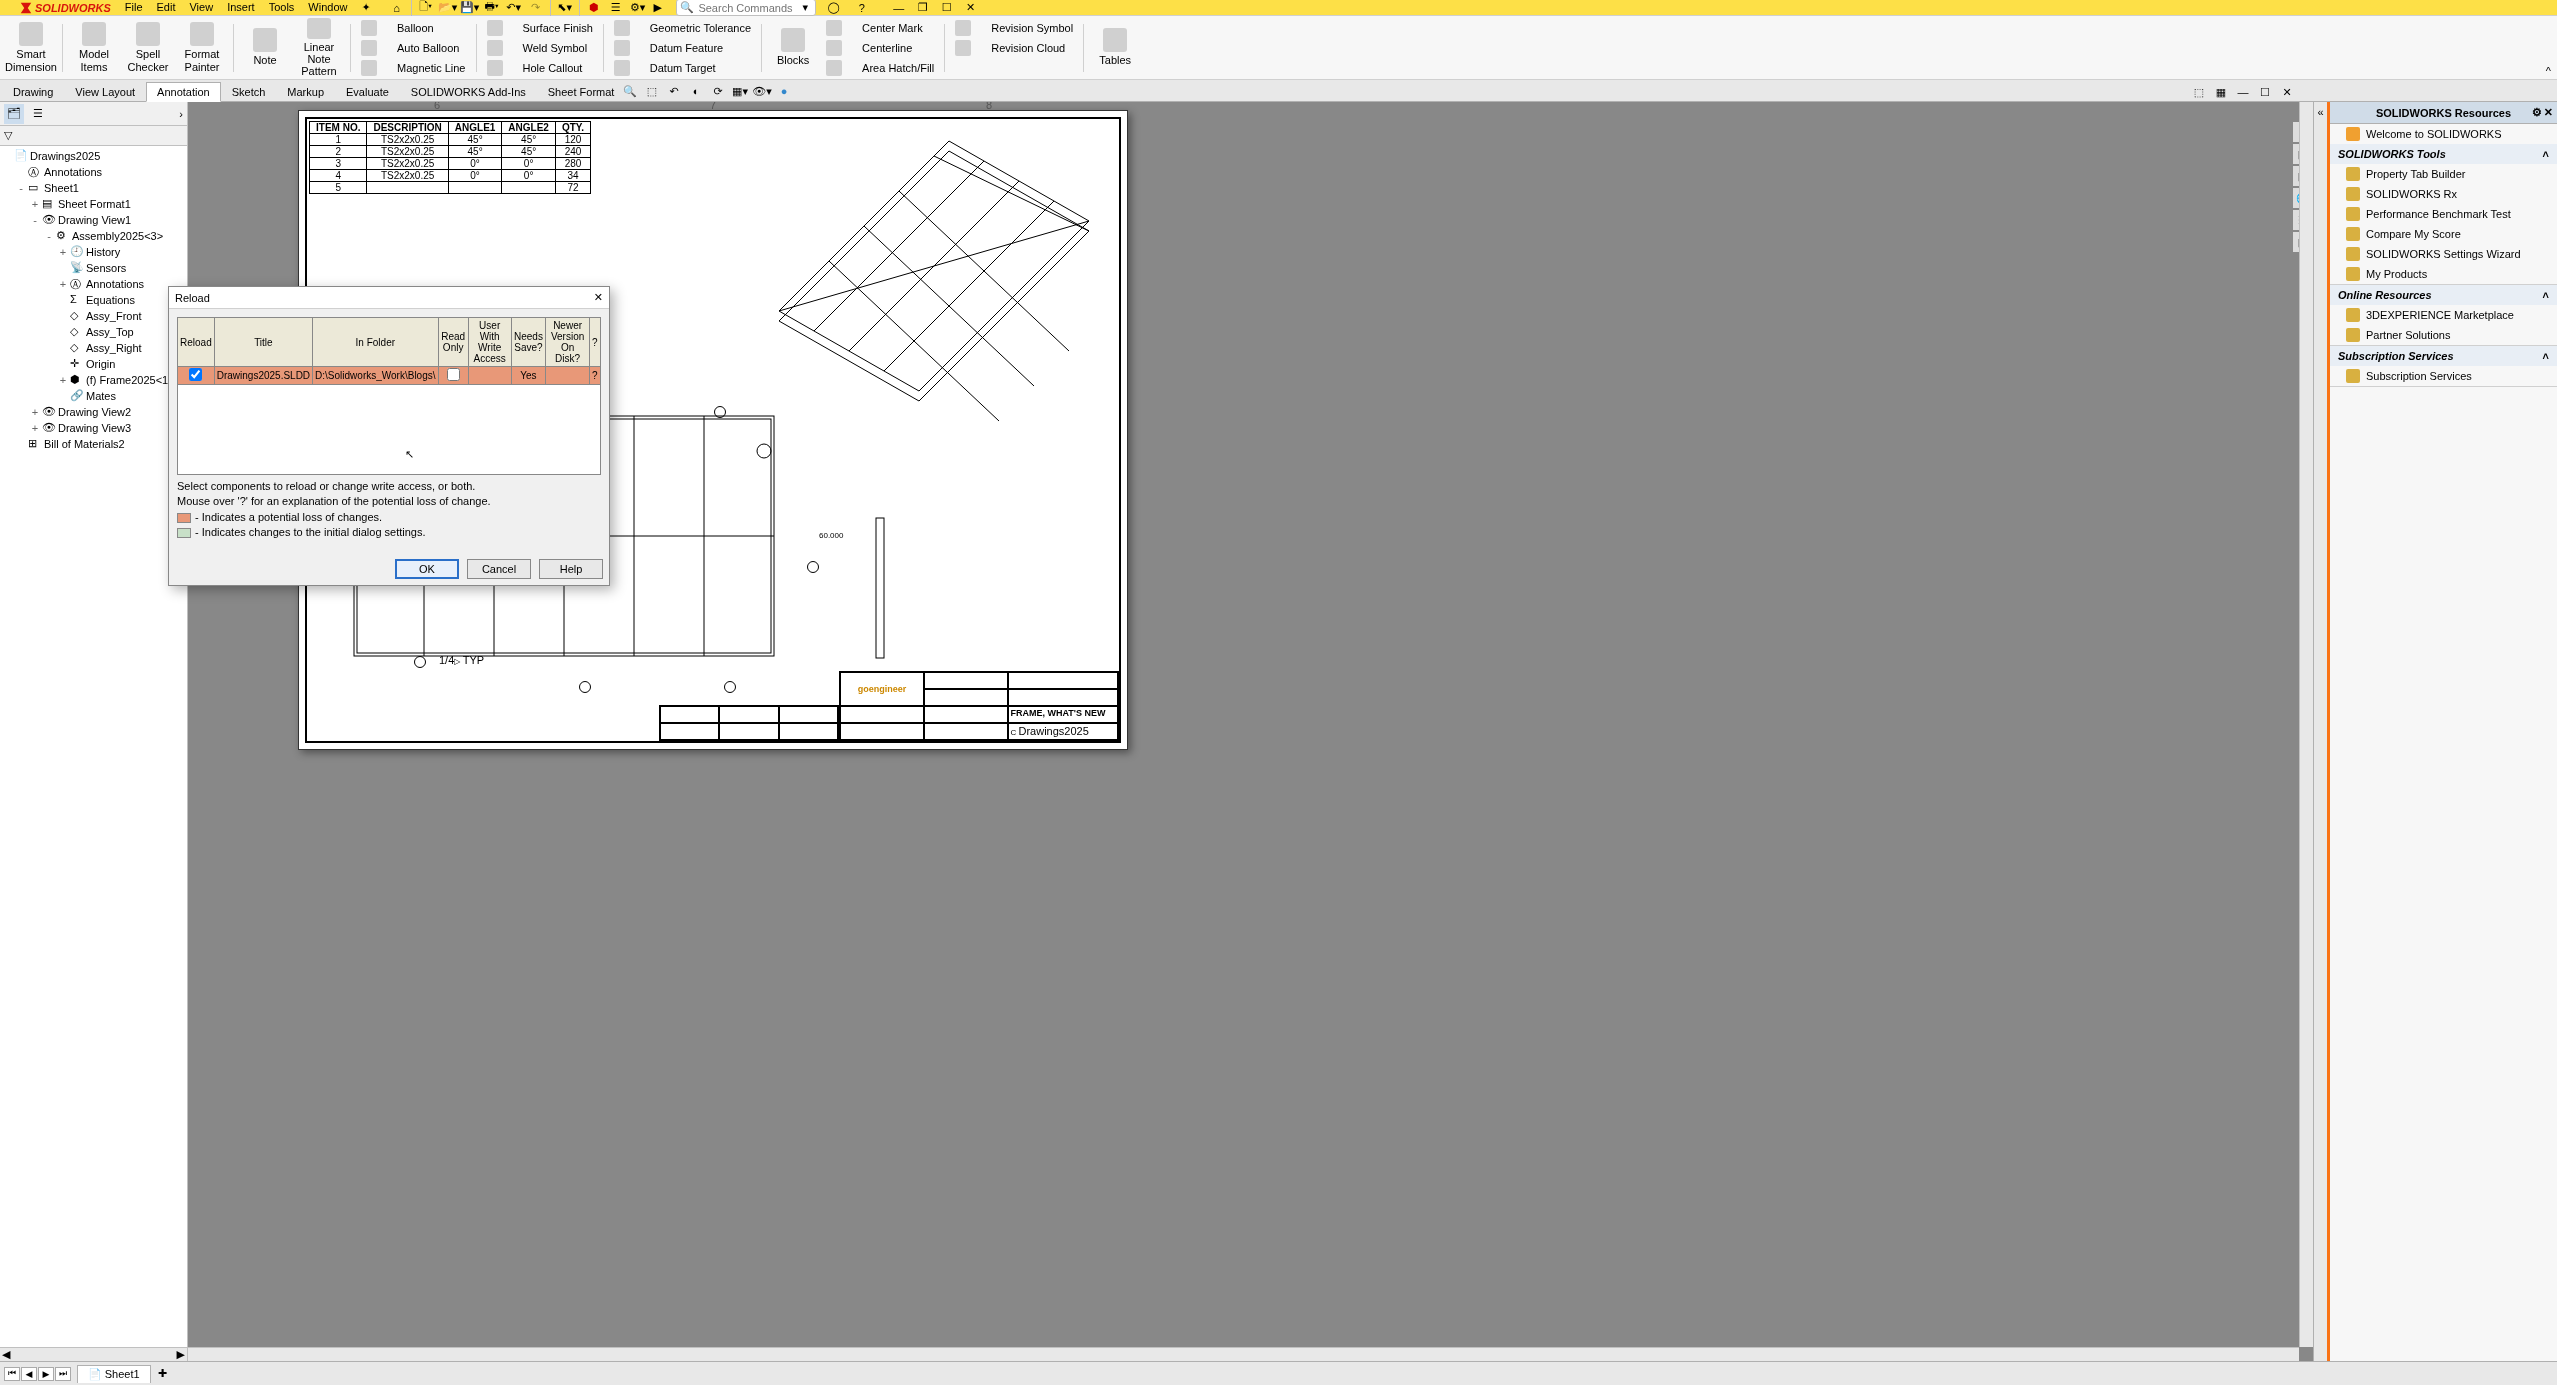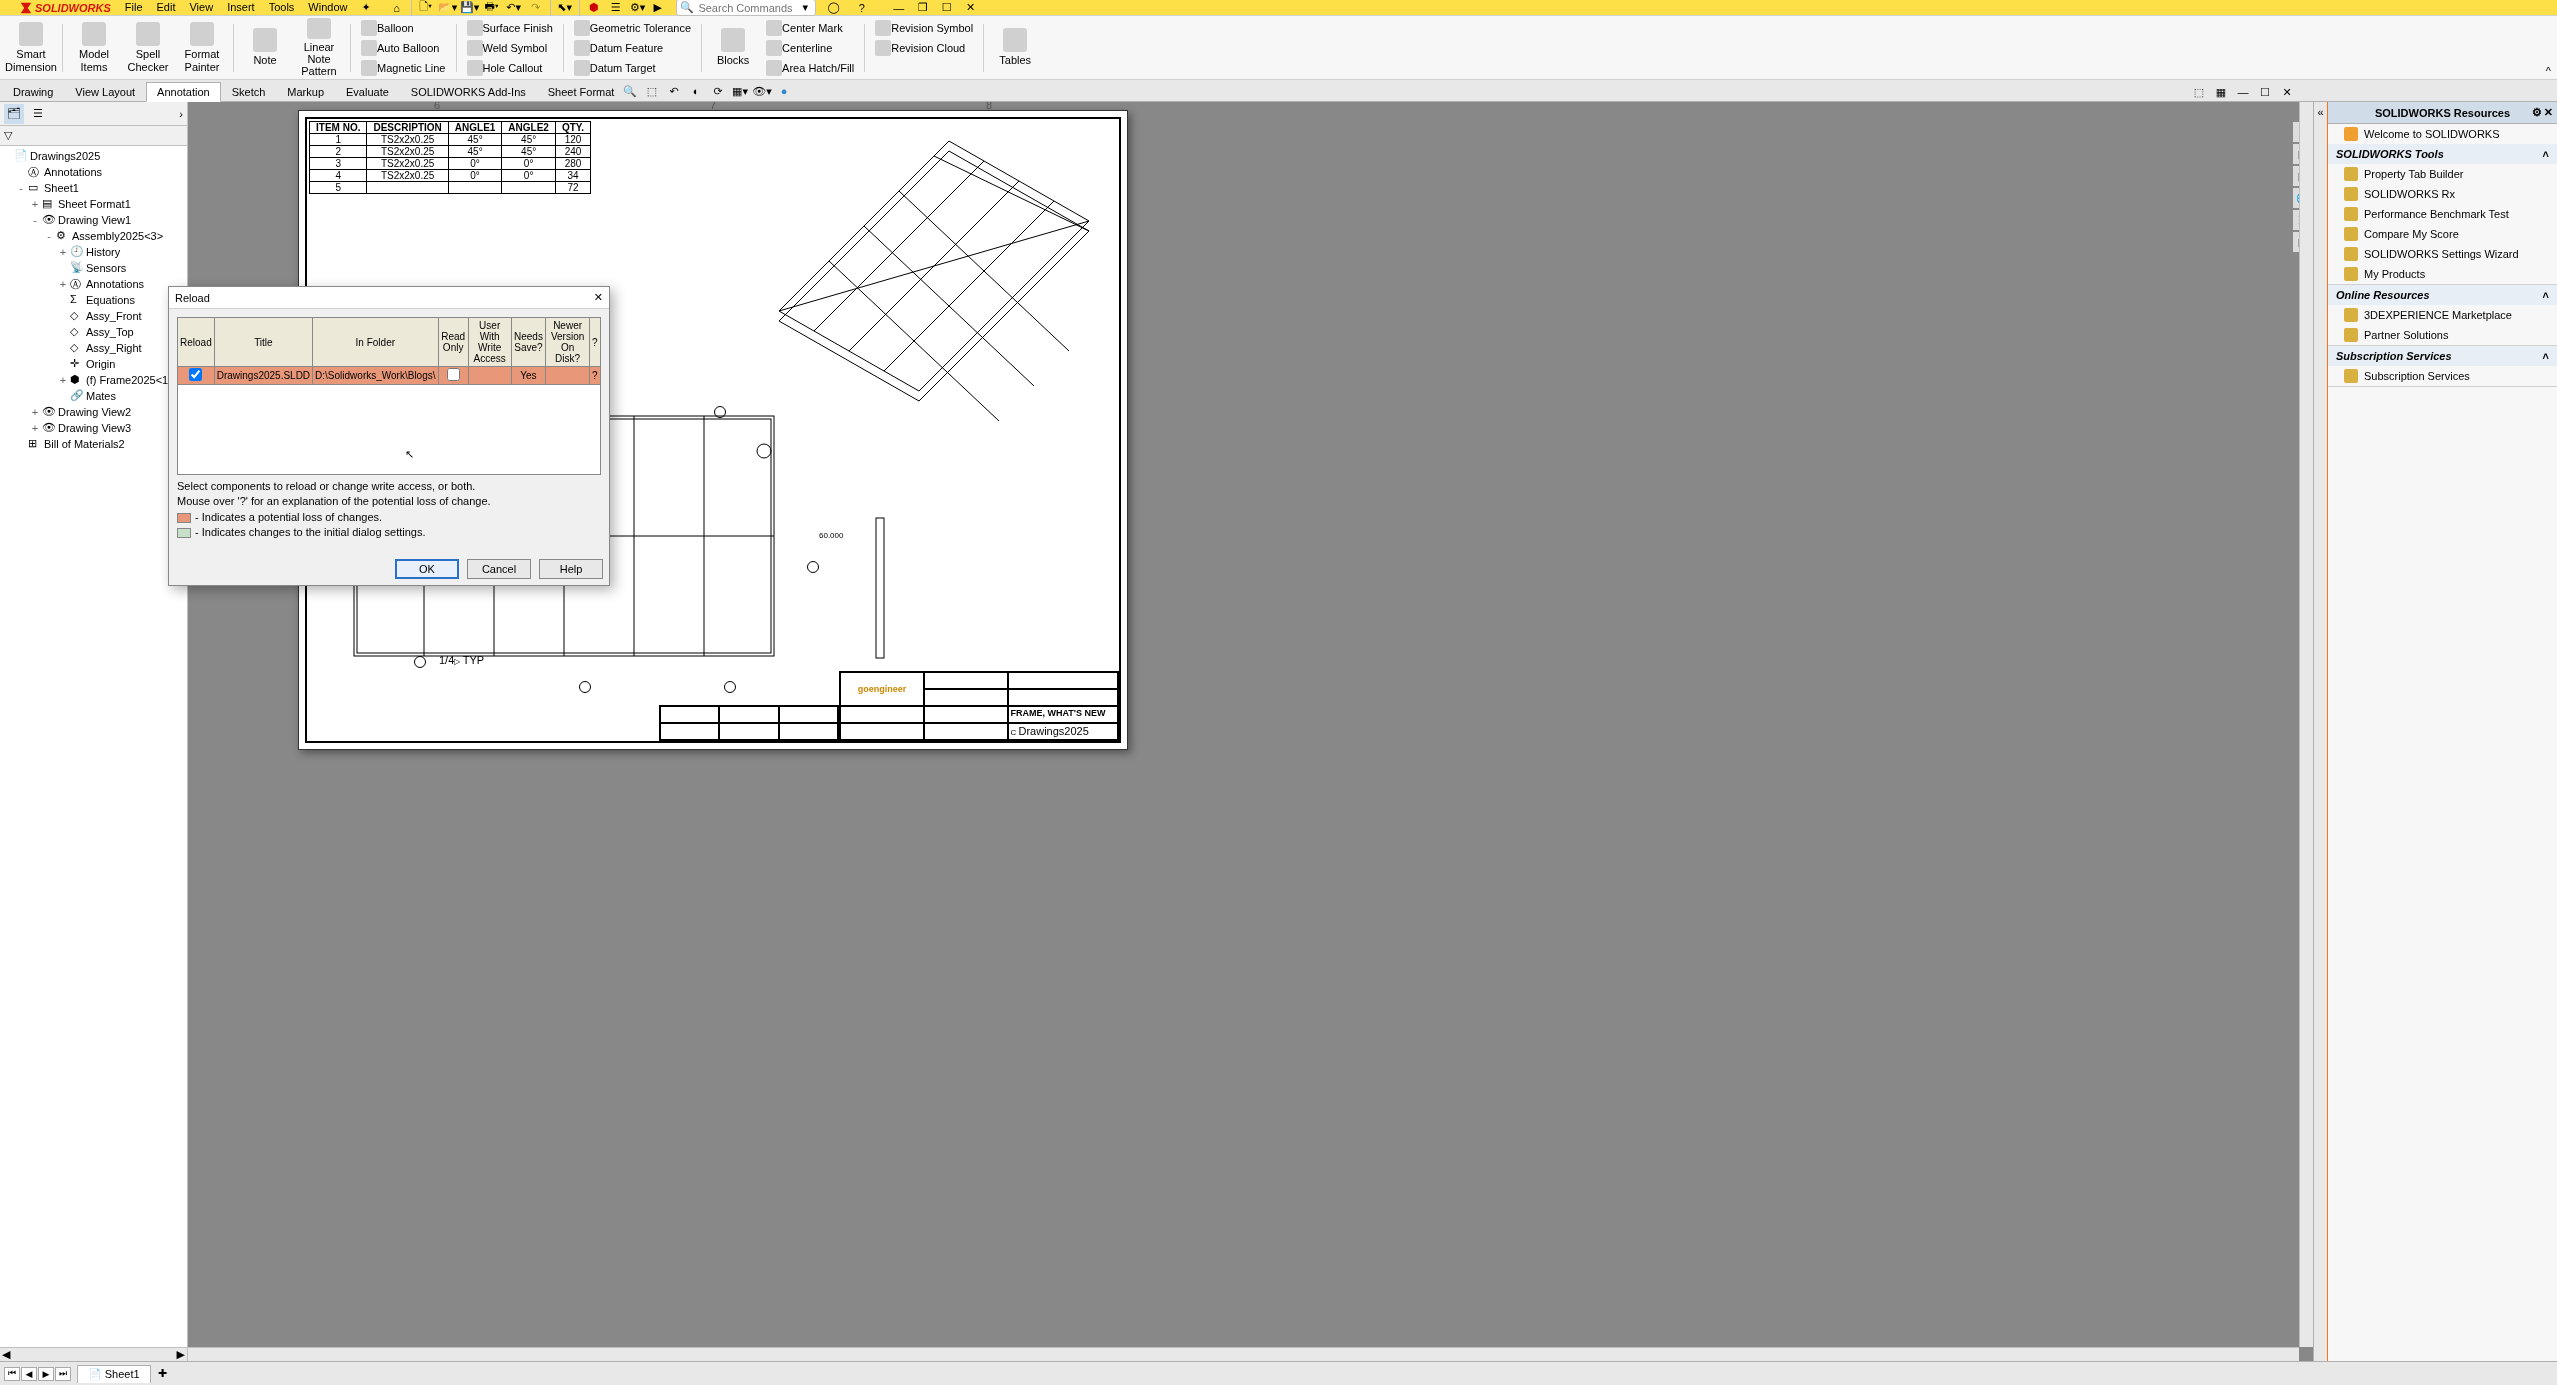--- a/index.html
+++ b/index.html
@@ -20,21 +20,21 @@
 .tb-icon { width:20px; height:20px; display:inline-flex; align-items:center; justify-content:center; cursor:pointer;}
 .tb-sep { width:1px; height:16px; background:#c0c0c0; margin:0 2px;}
 .qat { display:flex; align-items:center; gap:2px; margin-left:10px;}
 
 
 .ribbon { height: 64px; background: #f7f7f7; border-bottom: 1px solid #d0d0d0; display:flex; align-items:center; padding:0 4px; position:relative;}
 .ribbon-big { display:flex; flex-direction:column; align-items:center; justify-content:center; width:54px; height:60px; gap:2px; cursor:pointer; text-align:center; line-height:1.1;}
 .ribbon-big .ico { width:24px; height:24px; background:#d0d0d0; border-radius:3px;}
 .ribbon-sep { width:1px; height:48px; background:#d0d0d0; margin:0 4px;}
 .ribbon-stack { display:flex; flex-direction:column; gap:2px; padding:2px;}
-.ribbon-small { display:flex; align-items:center; gap:0; padding:1px 4px; cursor:pointer;}
+.ribbon-small { display:flex; align-items:center; gap:20px; padding:1px 4px; cursor:pointer;}
 .ribbon-small .ico { width:16px; height:16px; background:#d0d0d0; border-radius:2px;}
 .ribbon-collapse { position:absolute; right:6px; bottom:2px; cursor:pointer;}
 
 
 .cm-tabs { height: 22px; background: #e8e8e8; border-bottom: 1px solid #b0b0b0; display:flex; align-items:flex-end; padding-left:2px;}
 .cm-tab { padding: 3px 10px; border: 1px solid transparent; border-bottom:none; cursor:pointer; background:#e8e8e8;}
 .cm-tab.active { background:#fff; border-color:#b0b0b0; border-bottom:1px solid #fff; margin-bottom:-1px;}
 .canvas-toolbar { position:absolute; left:620px; top:0; display:flex; gap:2px; height:22px; align-items:center;}
 
 
@@ -57,21 +57,21 @@
 .drawing-border { position:absolute; border:2px solid #000;}
 .doc-ctrl { position:absolute; right:4px; top:-18px; display:flex; gap:2px;}
 
 
 .bom { position:absolute; border-collapse:collapse; background:#fff;}
 .bom th,.bom td { border:1px solid #000; padding:0 6px; font-size:10px; text-align:center;}
 
 
 .grid-view { position:absolute; }
 .grid-view rect{ fill:none; stroke:#000; stroke-width:1;}
-.taskpane { width:230px; background:#f7f7f7; border-left:1px solid #f97316; display:flex; flex-direction:column;}
+.taskpane { width:230px; background:#f7f7f7; border-left:3px solid #f97316; display:flex; flex-direction:column;}
 .tp-header { height:22px; background:#d0dce8; border-bottom:1px solid #b0b0b0; display:flex; align-items:center; justify-content:center; font-weight:bold; position:relative;}
 .tp-header .tp-ctl{ position:absolute; right:4px; display:flex; gap:2px;}
 .tp-section { border-bottom:1px solid #d0d0d0;}
 .tp-sh { background:#e8eef5; padding:4px 8px; font-weight:bold; display:flex; align-items:center; justify-content:space-between; cursor:pointer;font-style:italic;}
 .tp-item { padding:4px 8px 4px 28px; display:flex; align-items:center; gap:6px; cursor:pointer; position:relative;margin-left:8px;}
 .tp-item .ico{ position:absolute; left:8px; width:14px; height:14px; background:#d8b040; border-radius:2px;}
 
 
 .sheet-tabs { height:24px; background:#e8e8e8; border-top:1px solid #b0b0b0; display:flex; align-items:center; padding-left:4px; gap:2px;}
 .sheet-tab { padding:2px 10px; border:1px solid #b0b0b0; background:#fff; cursor:pointer; border-bottom:none;}

